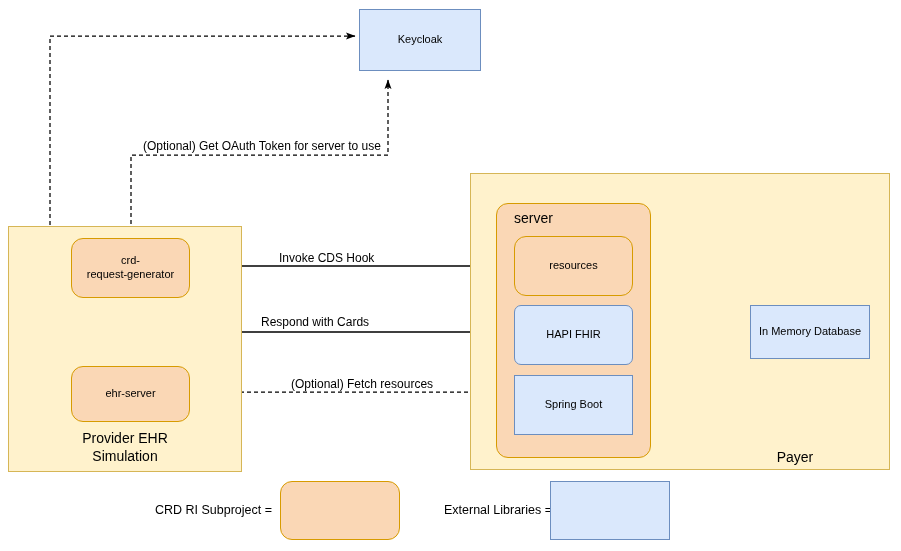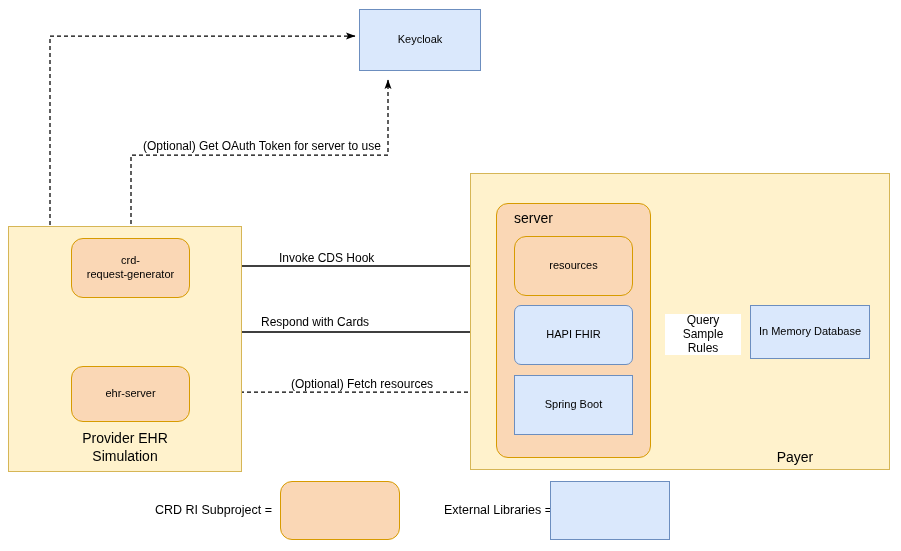--- a/index.html
+++ b/index.html
@@ -150,22 +150,20 @@
 
 
   <div class="edge-label" style="left:141px; top:139px;">(Optional) Get OAuth Token for server to use</div>
 
   <div class="edge-label" style="left:277px; top:251px;">Invoke CDS Hook</div>
 
   <div class="edge-label" style="left:259px; top:315px;">Respond with Cards</div>
 
   <div class="edge-label" style="left:257px; top:377px;margin-left:32px;">(Optional) Fetch resources</div>
 
-  <div class="edge-label two-line" style="left:665px; top:314px; width:72px; line-height:1.15;">Query Sample
-Rules</div>
 
   <div class="legend-label" style="left:40px; top:503px; width:232px;">CRD RI Subproject =</div>
 
   <div class="box orange" style="left:280px; top:481px; width:120px; height:59px;"></div>
 
   <div class="legend-label" style="left:320px; top:503px; width:232px;">External Libraries =</div>
 
   <div class="box blue" style="left:550px; top:481px; width:120px; height:59px;"></div>
 
 </div>

